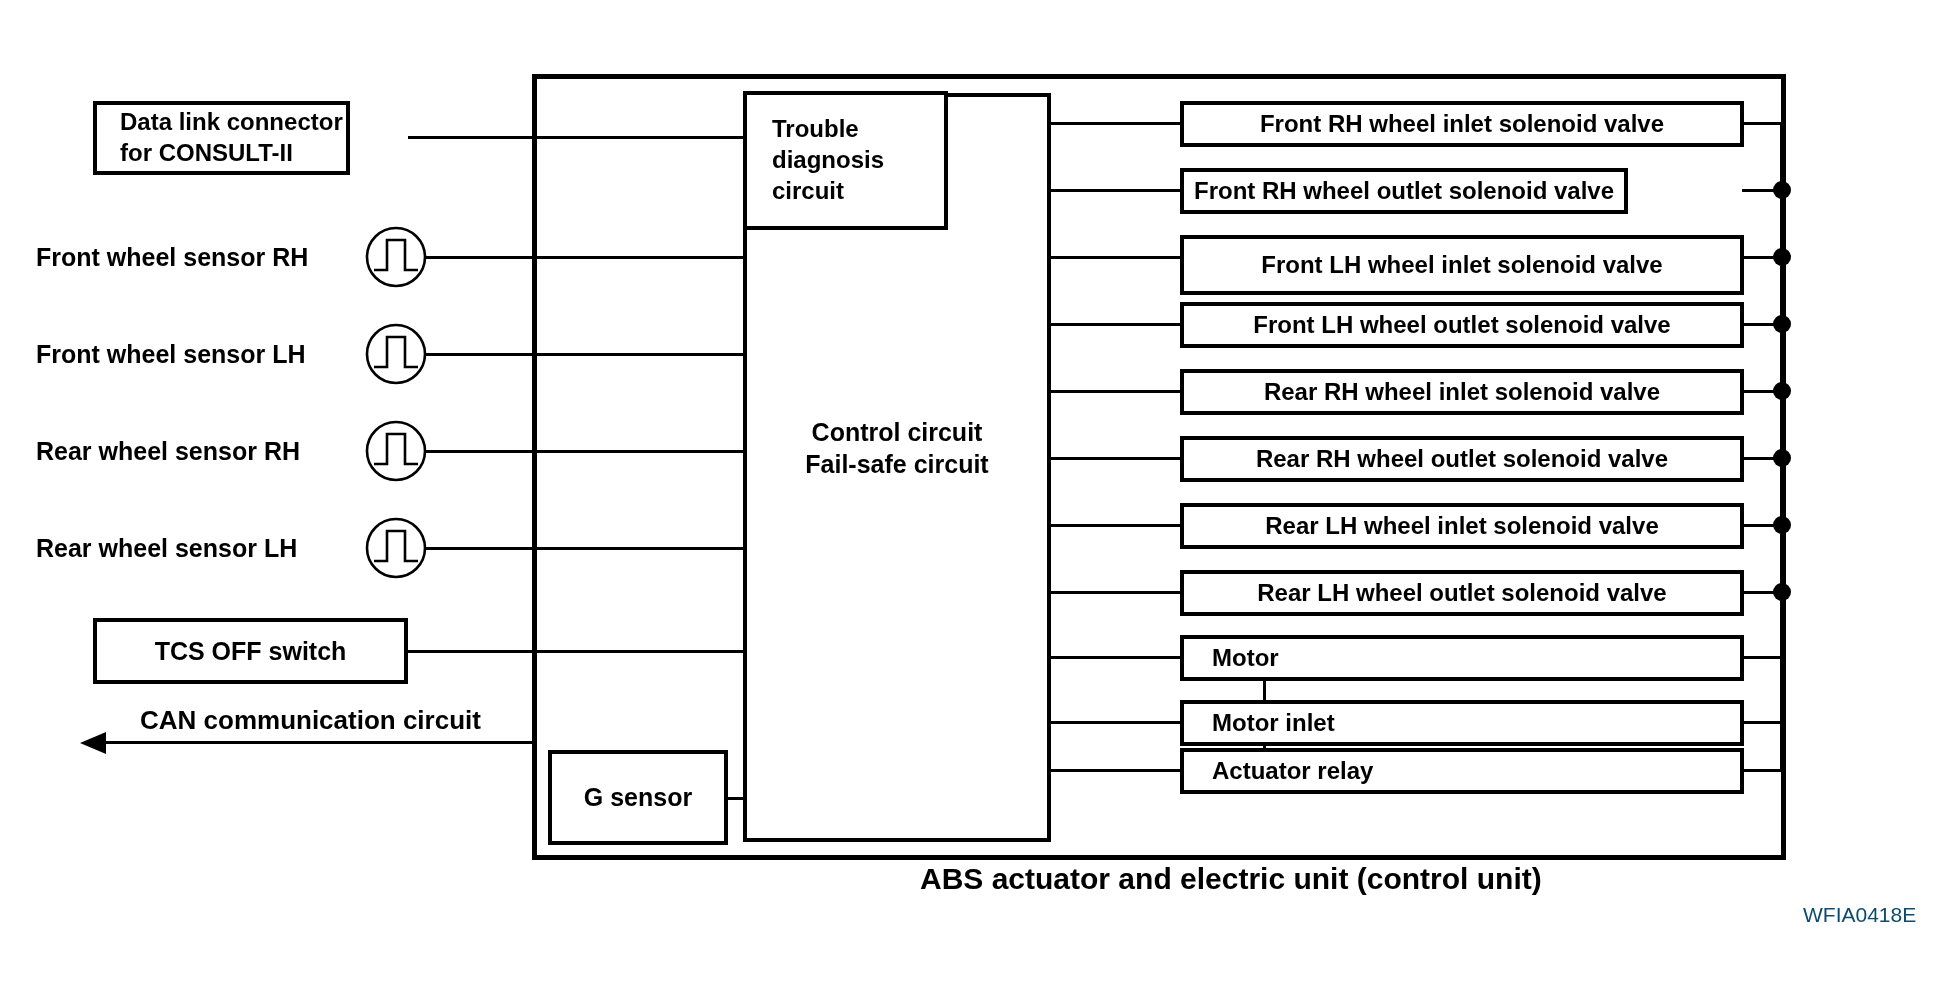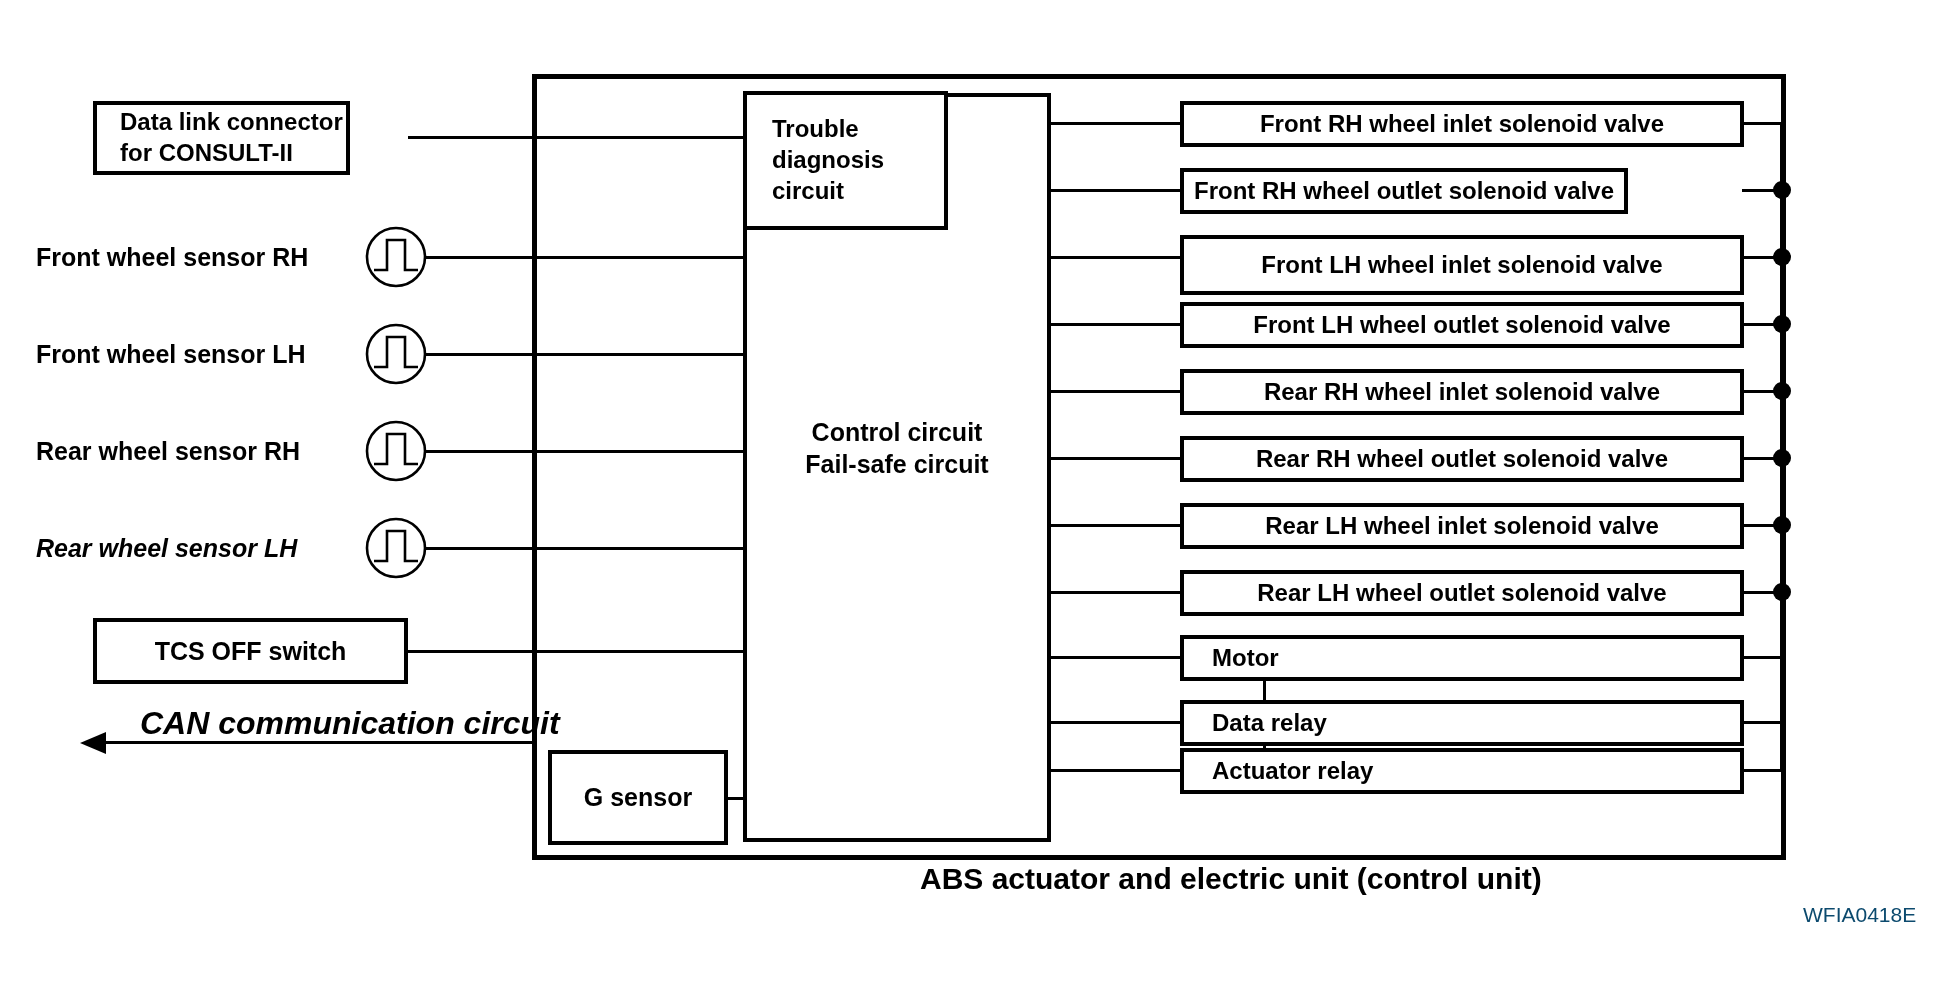--- a/index.html
+++ b/index.html
@@ -131,35 +131,35 @@
 
   <div class="plain-text" style="left:36px; top:437px; font-size:25px;">Rear wheel sensor RH</div>
   <div class="sensor-icon" style="left:365px; top:420px;">
     <svg width="62" height="62" viewBox="0 0 62 62">
       <circle cx="31" cy="31" r="29" fill="#fff" stroke="#000" stroke-width="2.6"></circle>
       <polyline points="9,44 22,44 22,14 40,14 40,44 53,44" fill="none" stroke="#000" stroke-width="2.6"></polyline>
     </svg>
   </div>
   <div class="line hline" style="left:424px; top:450px; width:319px;"></div>
 
-  <div class="plain-text" style="left:36px; top:534px; font-size:25px;font-style:italic;">Rear wheel sensor LH</div>
+  <div class="plain-text" style="left:36px; top:534px; font-size:25px;">Rear wheel sensor LH</div>
   <div class="sensor-icon" style="left:365px; top:517px;">
     <svg width="62" height="62" viewBox="0 0 62 62">
       <circle cx="31" cy="31" r="29" fill="#fff" stroke="#000" stroke-width="2.6"></circle>
       <polyline points="9,44 22,44 22,14 40,14 40,44 53,44" fill="none" stroke="#000" stroke-width="2.6"></polyline>
     </svg>
   </div>
   <div class="line hline" style="left:424px; top:547px; width:319px;"></div>
 
   <div class="box center" style="left:93px; top:618px; width:315px; height:66px; font-size:25px;">
     <span>TCS OFF switch</span>
   </div>
   <div class="line hline" style="left:408px; top:650px; width:335px;"></div>
 
-  <div class="plain-text" style="left:140px; top:705px; font-size:32px;font-style:italic;">CAN communication circuit</div>
+  <div class="plain-text" style="left:140px; top:705px; font-size:26px;">CAN communication circuit</div>
   <div class="line hline" style="left:105px; top:741px; width:430px;"></div>
   <div class="arrow-left" style="left:80px; top:732px;"></div>
 
   <div class="box" style="left:743px; top:93px; width:308px; height:749px; justify-content:center;padding-left:44px;">
     <span class="ml" style="position:absolute; left:0; right:0; top:319px; text-align:center; font-size:25px;">Control circuit
 Fail-safe circuit</span>
   </div>
 
   <div class="box" style="left:743px; top:91px; width:205px; height:139px; justify-content:flex-start; padding-left:25px;">
     <span class="ml" style="position:static; font-size:24px; text-align:left;">Trouble
@@ -227,21 +227,21 @@
   <div class="line hline" style="left:1742px; top:591px; width:40px;"></div>
   <div class="dot" style="left:1773px; top:583px;"></div>
 
   <div class="box left valve-box" style="left:1180px; top:635px; width:564px; height:46px;">
     <span>Motor</span>
   </div>
   <div class="line hline" style="left:1048px; top:656px; width:134px;"></div>
   <div class="line hline" style="left:1742px; top:656px; width:40px;"></div>
 
   <div class="box left valve-box" style="left:1180px; top:700px; width:564px; height:46px;">
-    <span>Data relay</span>
+    <span>Motor inlet</span>
   </div>
   <div class="line hline" style="left:1048px; top:721px; width:134px;"></div>
   <div class="line hline" style="left:1742px; top:721px; width:40px;"></div>
 
   <div class="box left valve-box" style="left:1180px; top:748px; width:564px; height:46px;">
     <span>Actuator relay</span>
   </div>
   <div class="line hline" style="left:1048px; top:769px; width:134px;"></div>
   <div class="line hline" style="left:1742px; top:769px; width:40px;"></div>
 

